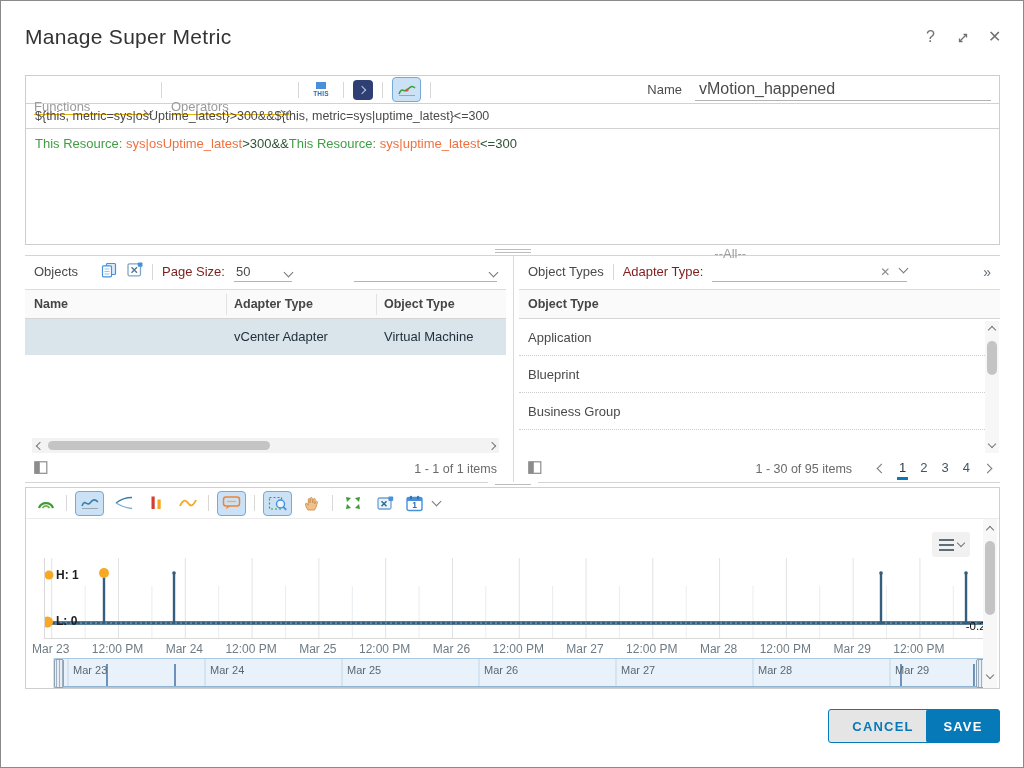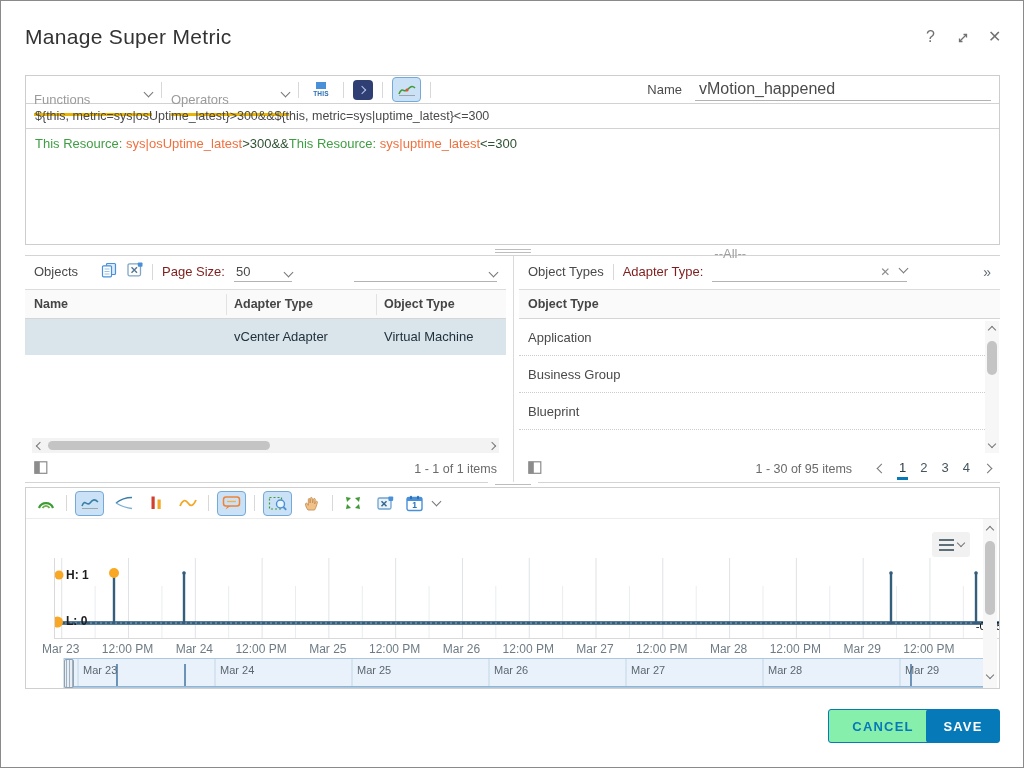--- a/index.html
+++ b/index.html
@@ -16,21 +16,21 @@
   .chev.up{transform:rotate(-135deg);margin-top:3px;}
   .chev.left{transform:rotate(135deg);}
   .chev.right{transform:rotate(-45deg);}
   .chev.sm{width:5px;height:5px;}
 
   .vsep{width:1px;height:16px;background:#d8d8d8;flex:0 0 1px;}
 
   
   .editor-box{position:absolute;left:24px;top:74px;width:975px;height:170px;border:1px solid #cdcdcd;box-sizing:border-box;background:#fff;}
   .ed-toolbar{display:flex;align-items:center;height:27px;border-bottom:1px solid #d2d2d2;padding:0 8px;gap:9px;}
-  .dd{display:flex;align-items:flex-start;justify-content:space-between;width:118px;border-bottom:3px solid #eab308;height:21px;cursor:pointer;margin-top:28px;}
+  .dd{display:flex;align-items:flex-end;justify-content:space-between;width:118px;border-bottom:1px solid #eab308;height:21px;cursor:pointer;margin-top:28px;}
   .dd .ph{font-size:13px;color:#9b9b9b;}
   .tool-btn{display:flex;align-items:center;justify-content:center;cursor:pointer;}
   .this-btn{flex-direction:column;width:26px;gap:1px;}
   .this-sq{width:10px;height:7px;background:#4a90d9;}
   .this-txt{font-size:6.5px;font-weight:bold;color:#2b6fb5;letter-spacing:.2px;}
   .eval-btn{width:20px;height:20px;background:#2f3f73;border-radius:4px;}
   .eval-btn .chev{border-color:#b9c8ef;width:5px;height:5px;margin-left:-2px;}
   .sel-box{display:flex;align-items:center;justify-content:center;width:27px;height:23px;background:#cbe2f6;border:1px solid #74aad8;border-radius:4px;cursor:pointer;}
   .spacer{flex:1;}
   .name-label{font-size:13px;color:#4a4a4a;margin-right:4px;}
@@ -88,35 +88,35 @@
   .pager .page.active::after{content:"";position:absolute;left:-2px;right:-2px;bottom:-3px;height:3px;background:#0679b8;}
   .pager .p-arrow{cursor:pointer;display:flex;align-items:center;}
 
   
   .chart-panel{position:absolute;left:24px;top:486px;width:975px;height:202px;border:1px solid #cfcfcf;box-sizing:border-box;background:#fff;overflow:hidden;}
   .c-toolbar{display:flex;align-items:center;height:30px;border-bottom:1px solid #ececec;padding:0 8px;gap:8px;}
   .c-toolbar .tool-btn{width:24px;height:22px;}
   .hamburger{position:absolute;left:906px;top:44px;width:38px;height:25px;background:#f1f1f1;border-radius:3px;display:flex;align-items:center;justify-content:center;gap:4px;cursor:pointer;}
   .hamburger .bars{display:flex;flex-direction:column;gap:3px;}
   .hamburger .bars i{display:block;width:15px;height:2px;background:#5f6f7a;}
-  .chart-body{position:absolute;left:28px;top:70px;width:950px;height:132px;}
+  .chart-body{position:absolute;left:18px;top:70px;width:950px;height:132px;}
   .chart-body svg{position:absolute;left:0;}
   #plot-svg{top:0;border-left:1px solid #d9d9d9;border-bottom:1px solid #d9d9d9;}
   .hl-label{position:absolute;font-size:12px;font-weight:bold;color:#1d1d1d;}
   .edge-label{position:absolute;right:2px;top:62px;font-size:11.5px;color:#111;}
   .tick-label{position:absolute;top:84px;transform:translateX(-50%);font-size:12px;color:#6e7b85;white-space:nowrap;}
   #minimap-svg{top:100px;}
   .mini-label{position:absolute;top:106px;font-size:11px;color:#5b6770;white-space:nowrap;}
   .mm-handle{position:absolute;top:101px;width:8px;height:27px;border:1px solid #90a2b2;border-radius:2px;
     background:repeating-linear-gradient(90deg,#e8eef4 0 1px,#9fb1c0 1px 2px,#e8eef4 2px 3px);cursor:ew-resize;}
 
   
   .btn{position:absolute;top:708px;height:34px;border-radius:3px;font-size:13px;font-weight:bold;letter-spacing:1.2px;
     display:flex;align-items:center;justify-content:center;cursor:pointer;box-sizing:border-box;}
-  .btn.cancel{left:827px;width:110px;background:#86efac;border:1px solid #0679b8;color:#0679b8;}
+  .btn.cancel{left:827px;width:110px;background:#e5e5e5;border:1px solid #0679b8;color:#0679b8;}
   .btn.save{left:925px;width:74px;background:#0679b8;border:1px solid #0679b8;color:#fff;}
 
   .footer-icon{cursor:pointer;}
 </style>
 </head>
 <body>
 
 <div class="screen">
 
   <div class="title">Manage Super Metric</div>
@@ -259,22 +259,22 @@
           <span class="chev down"></span>
         </span>
       </div>
       <span class="collapse">»</span>
     </div>
     <div class="t-header">
       <span class="hcell" style="left:9px;">Object Type</span>
     </div>
     <div class="ot-rows" id="ot-rows">
         <div class="ot-row">Application</div>
+        <div class="ot-row">Blueprint</div>
         <div class="ot-row">Business Group</div>
-        <div class="ot-row">Blueprint</div>
       </div>
     <div class="vscroll" style="right:1px;top:65px;height:132px;">
       <span class="arrow" style="top:0;">
           <span class="chev up sm"></span>
         </span>
       <span class="thumb" style="top:20px;height:34px;"></span>
       <span class="arrow" style="bottom:0;">
           <span class="chev down sm"></span>
         </span>
     </div>

